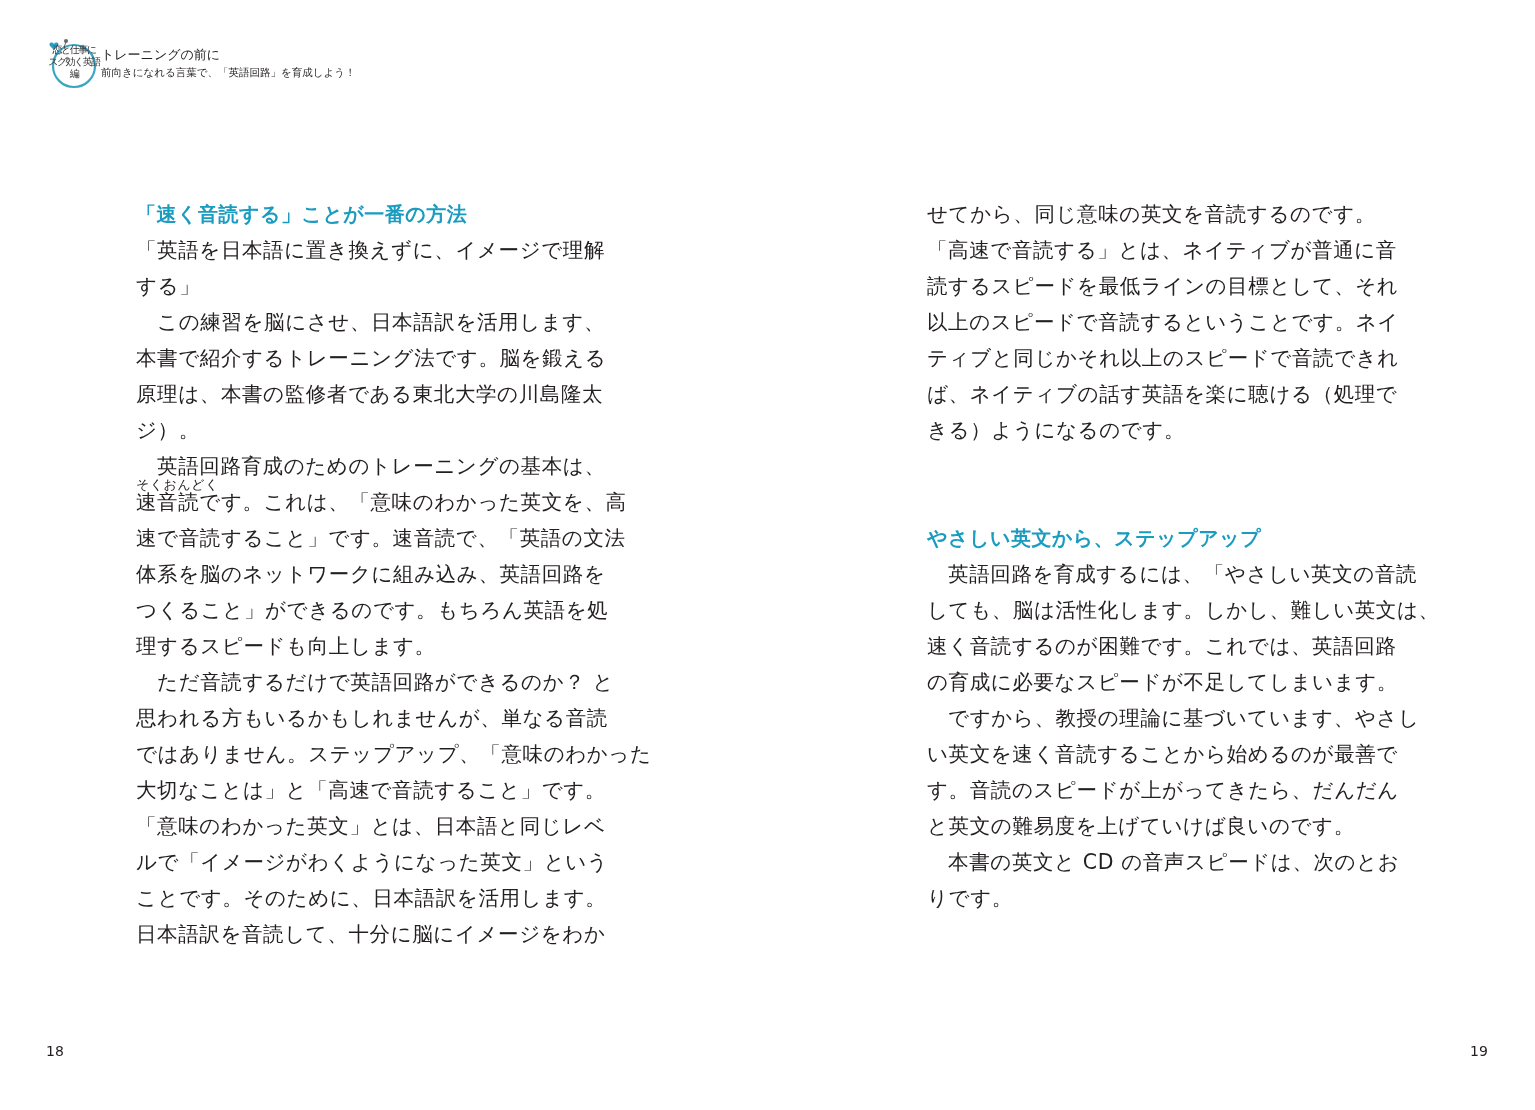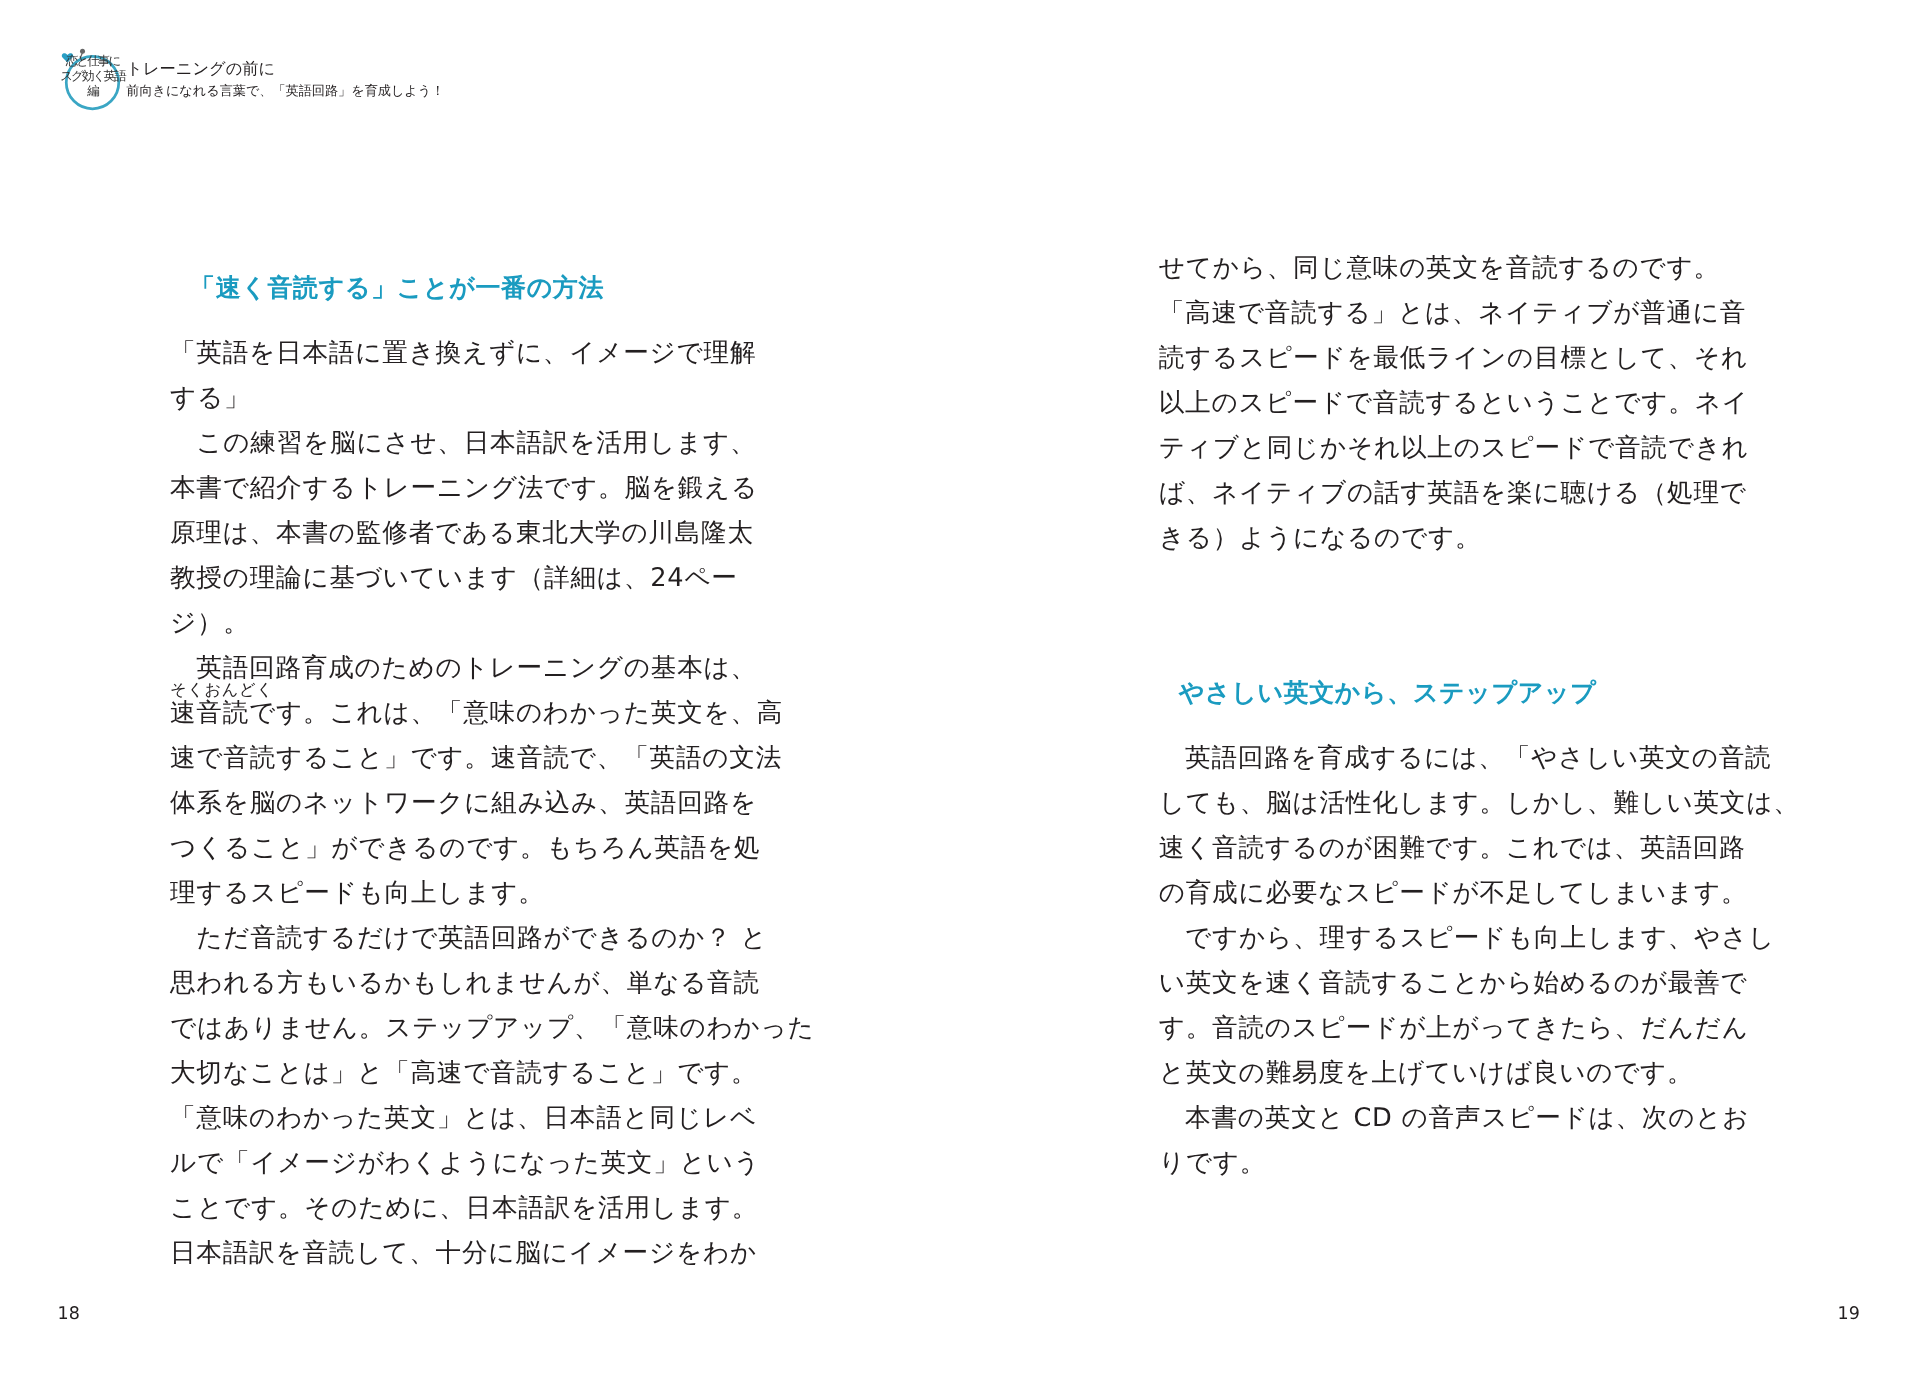--- a/index.html
+++ b/index.html
@@ -23,21 +23,21 @@
   }
   .header-subtitle {
     position: absolute; left: 57px; top: 32px; font-size: 10.5px;
     color: #231f20; white-space: nowrap;
   }
   .column { position: absolute; top: 196px; width: 480px; }
   .col-left { left: 136px; }
   .col-right { left: 927px; }
   .heading {
     font-size: 20px; font-weight: bold; color: #1a9bc0; line-height: 36px;
-    height: 36px; margin: 16px; white-space: nowrap; letter-spacing: 0.5px;
+    height: 36px; margin: 0; white-space: nowrap; letter-spacing: 0.5px;
   }
   .line {
     font-size: 20.5px; line-height: 36px; height: 36px; white-space: nowrap;
     letter-spacing: 0.6px; position: relative;
   }
   .spacer { height: 72px; }
   .ruby {
     position: absolute; left: 0; top: -4px; font-size: 13px; line-height: 10px;
     letter-spacing: 0.5px; color: #231f20;
   }
@@ -68,21 +68,20 @@
   <div class="header-subtitle">前向きになれる言葉で、「英語回路」を育成しよう！</div>
 </div>
 
 <div class="column col-left">
   <h2 class="heading">「速く音読する」ことが一番の方法</h2>
   <div class="line">「英語を日本語に置き換えずに、イメージで理解</div>
   <div class="line">する」</div>
   <div class="line">　この練習を脳にさせ、日本語訳を活用します、</div>
   <div class="line">本書で紹介するトレーニング法です。脳を鍛える</div>
   <div class="line">原理は、本書の監修者である東北大学の川島隆太</div>
-  <div class="line">教授の理論に基づいています（詳細は、24ペー</div>
   <div class="line">ジ）。</div>
   <div class="line">　英語回路育成のためのトレーニングの基本は、</div>
   <div class="line">
     <span class="ruby">そくおんどく</span>
     <span>速音読です。これは、「意味のわかった英文を、高</span>
   </div>
   <div class="line">速で音読すること」です。速音読で、「英語の文法</div>
   <div class="line">体系を脳のネットワークに組み込み、英語回路を</div>
   <div class="line">つくること」ができるのです。もちろん英語を処</div>
   <div class="line">理するスピードも向上します。</div>
@@ -103,21 +102,21 @@
   <div class="line">以上のスピードで音読するということです。ネイ</div>
   <div class="line">ティブと同じかそれ以上のスピードで音読できれ</div>
   <div class="line">ば、ネイティブの話す英語を楽に聴ける（処理で</div>
   <div class="line">きる）ようになるのです。</div>
   <div class="spacer"></div>
   <h2 class="heading">やさしい英文から、ステップアップ</h2>
   <div class="line">　英語回路を育成するには、「やさしい英文の音読</div>
   <div class="line">しても、脳は活性化します。しかし、難しい英文は、</div>
   <div class="line">速く音読するのが困難です。これでは、英語回路</div>
   <div class="line">の育成に必要なスピードが不足してしまいます。</div>
-  <div class="line">　ですから、理するスピードも向上します、やさし</div>
+  <div class="line">　ですから、教授の理論に基づいています、やさし</div>
   <div class="line">い英文を速く音読することから始めるのが最善で</div>
   <div class="line">す。音読のスピードが上がってきたら、だんだん</div>
   <div class="line">と英文の難易度を上げていけば良いのです。</div>
   <div class="line">　本書の英文と CD の音声スピードは、次のとお</div>
   <div class="line">りです。</div>
 </div>
 
 <div class="page-num pn-left">18</div>
 <div class="page-num pn-right">19</div>
 

